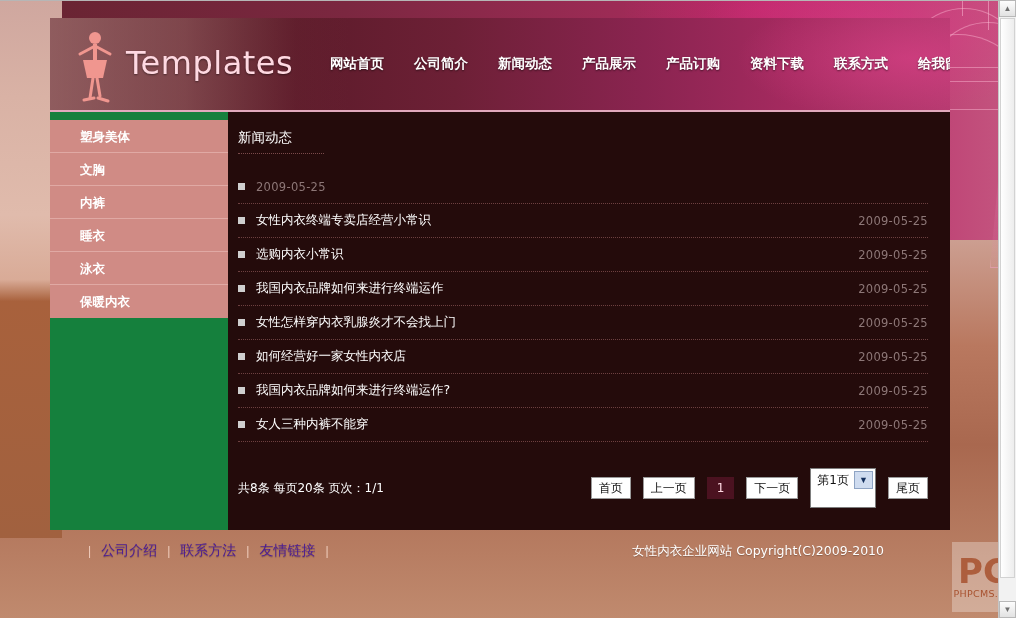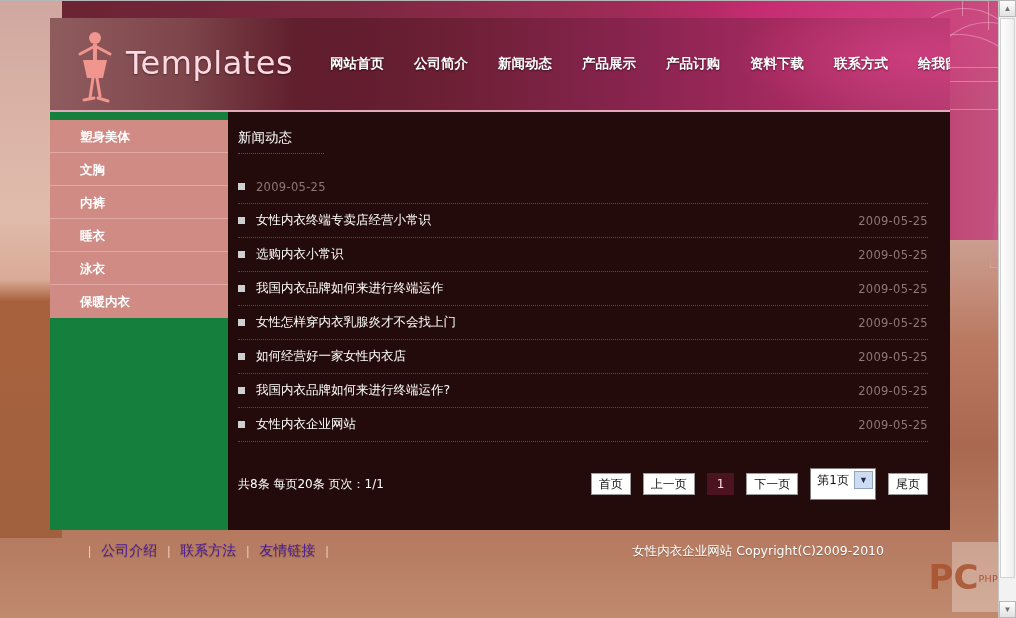--- a/index.html
+++ b/index.html
@@ -132,21 +132,21 @@
     border:1px solid #9a9a9a;padding:3px 7px;cursor:pointer;line-height:14px;
     font-family:"DejaVu Sans","Liberation Sans",sans-serif;
   }
   .pg-cur{
     background:#4b1220;color:#ffd9e2;font-size:12px;
     border:1px solid #4b1220;padding:3px 9px;line-height:14px;
     font-family:"DejaVu Sans","Liberation Sans",sans-serif;
   }
   .pg-select{
     display:flex;align-items:center;background:#ffffff;border:1px solid #7d7d7d;
-    padding:2px 2px 10px 6px;gap:5px;cursor:pointer;
+    padding:2px 2px 18px 6px;gap:5px;cursor:pointer;
   }
   .pg-select .sel-text{font-size:12px;color:#111;font-family:"DejaVu Sans","Liberation Sans",sans-serif;}
   .pg-select .sel-arrow{
     width:17px;height:16px;background:#cfdcf0;border:1px solid #8fa4c4;
     display:flex;align-items:center;justify-content:center;
     font-size:9px;color:#14305e;line-height:1;
   }
 
   
   #footer{
@@ -165,21 +165,21 @@
   #copyright{
     position:absolute;right:66px;top:13px;color:#ffffff;font-size:12.5px;
     font-family:"DejaVu Sans","Liberation Sans",sans-serif;
     text-shadow:0 1px 1px rgba(0,0,0,.25);
   }
 
   
   #watermark{
     position:absolute;left:952px;top:542px;width:62px;height:70px;
     background:rgba(255,255,255,.30);
-    display:flex;align-items:center;justify-content:center;
+    display:flex;flex-direction:column;align-items:center;justify-content:center;
   }
   #wm-mark{
     font-family:"DejaVu Sans","Liberation Sans",sans-serif;
     font-size:34px;font-weight:bold;color:#a8522f;line-height:30px;opacity:.85;
   }
   #wm-text{
     font-family:"DejaVu Sans","Liberation Sans",sans-serif;
     font-size:9.5px;color:#a8522f;letter-spacing:.3px;margin-top:2px;
   }
 
@@ -296,21 +296,21 @@
             <span class="news-title">如何经营好一家女性内衣店</span>
             <span class="news-date">2009-05-25</span>
           </li>
           <li class="news-row">
             <span class="bullet"></span>
             <span class="news-title">我国内衣品牌如何来进行终端运作?</span>
             <span class="news-date">2009-05-25</span>
           </li>
           <li class="news-row">
             <span class="bullet"></span>
-            <span class="news-title">女性内衣企业网站</span>
+            <span class="news-title">女人三种内裤不能穿</span>
             <span class="news-date">2009-05-25</span>
           </li>
         </ul>
 
         <div id="pager">
           <div id="pager-info">共8条 每页20条 页次：1/1</div>
           <div id="pager-buttons">
             <div class="pg-btn">首页</div>
             <div class="pg-btn">上一页</div>
             <div class="pg-cur">1</div>

